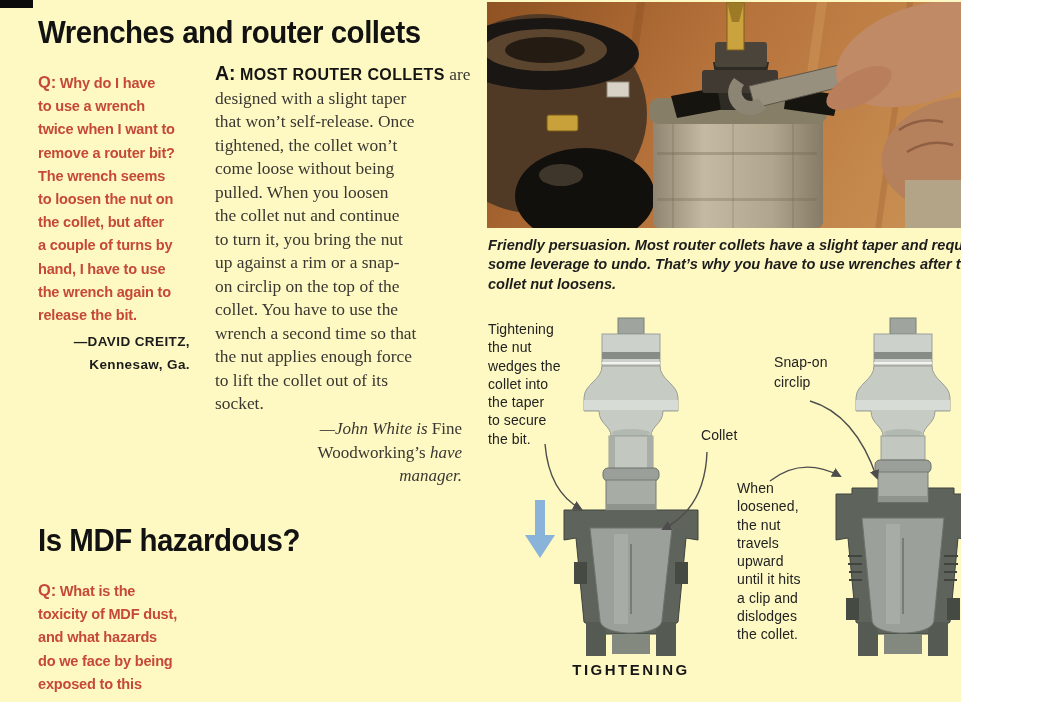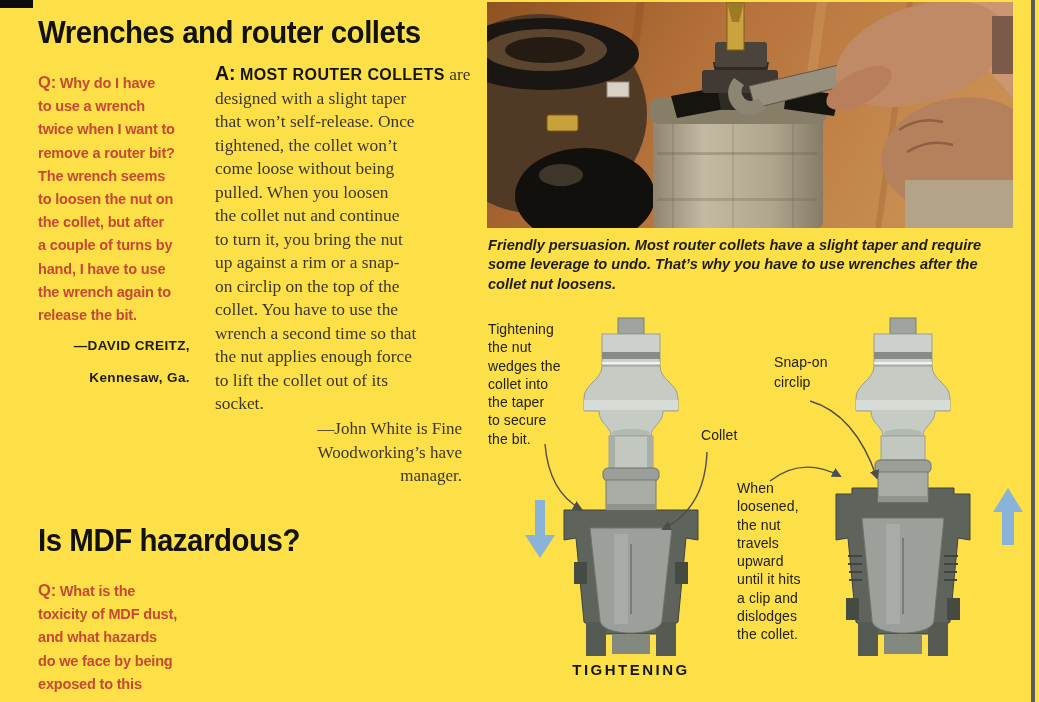--- a/index.html
+++ b/index.html
@@ -1,53 +1,53 @@
 <!DOCTYPE html>
 <html><head>
 <meta charset="utf-8">
 <style>
   * { margin:0; padding:0; box-sizing:border-box; }
   body { background:#ffffff; }
   .page {
-    position:relative; width:1039px; height:702px; background:#fde047;
+    position:relative; width:961px; height:702px; background:#fef9c3;
     overflow:hidden; font-family:"Liberation Sans", sans-serif;
   }
   .abs { position:absolute; }
 
   
   .section-title {
     font-family:"Liberation Sans", sans-serif;
     font-weight:bold; font-size:31px; color:#121212;
     letter-spacing:-0.5px; transform:scaleX(0.95); transform-origin:left top;
     white-space:nowrap;
   }
 
   
   .question {
     color:#c54936; font-weight:bold; font-size:15px; line-height:23.2px;
     white-space:pre-line; letter-spacing:-0.2px; transform:scaleX(0.97); transform-origin:left top;
   }
   .question .qmark { font-size:17px; }
   .byline-sans {
-    color:#1c1c1c; font-weight:bold; font-size:13.5px; line-height:32px;
+    color:#1c1c1c; font-weight:bold; font-size:13.5px; line-height:23px;
     letter-spacing:0.4px; text-align:right; white-space:pre-line;
   }
 
   
   .answer {
     font-family:"Liberation Serif", serif; color:#3a3732;
     font-size:17.4px; line-height:23.5px; white-space:pre-line;
   }
   .answer .amark { font-family:"Liberation Sans", sans-serif; font-weight:bold; font-size:19.5px; color:#141414; }
   .answer .smallcaps { font-family:"Liberation Sans", sans-serif; font-weight:bold; font-size:16px; letter-spacing:0.4px; color:#141414; }
   .byline-serif {
     font-family:"Liberation Serif", serif; font-size:17px; line-height:23.5px;
     color:#3a3732; text-align:right; white-space:pre-line;
   }
-  .byline-serif .it { }
+  .byline-serif .it { font-style:italic; }
 
   
   .caption {
     font-size:14.6px; line-height:19.4px; font-style:italic; font-weight:bold;
     color:#1d1d1d; white-space:pre-line;
   }
   .caption .lead { font-weight:bold; }
 
   
   .diag-note { font-size:14px; line-height:18.3px; color:#222; white-space:pre-line; letter-spacing:0.1px; }

